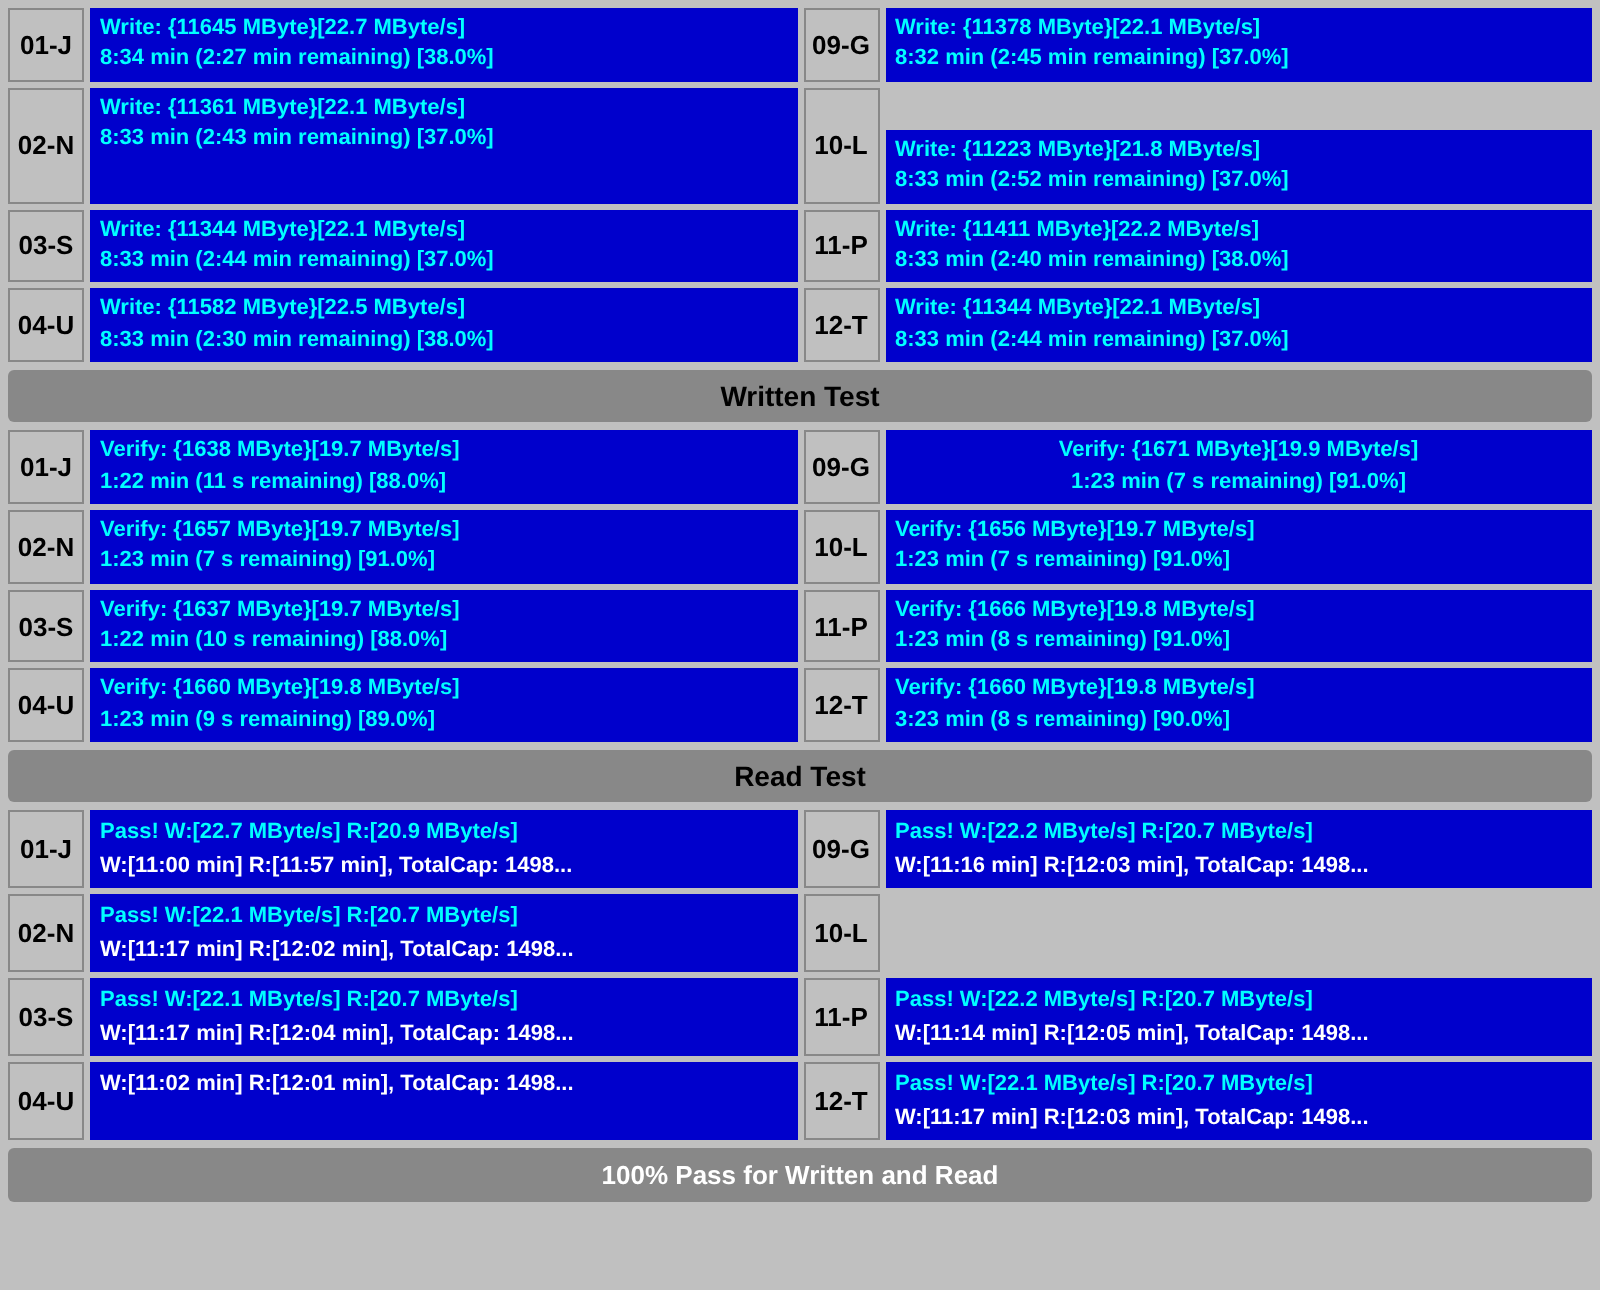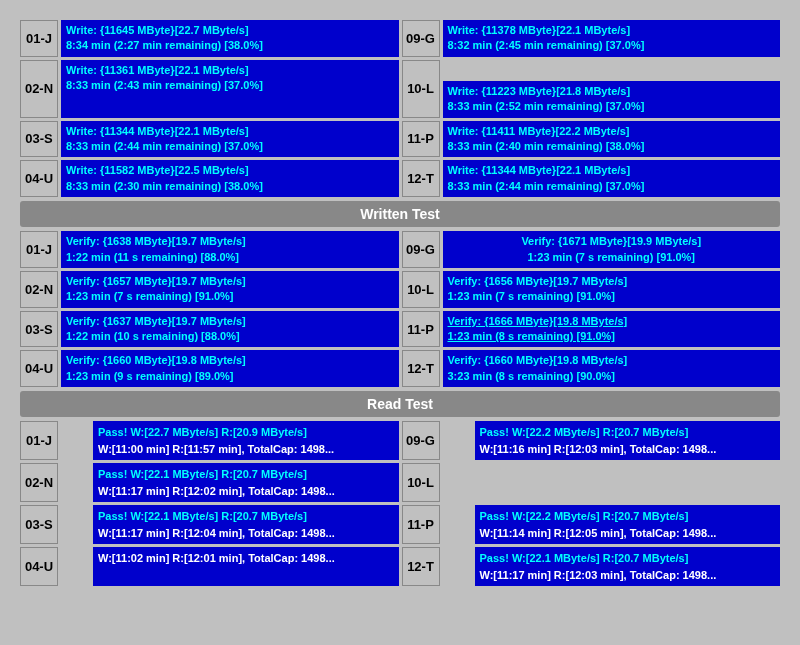--- a/index.html
+++ b/index.html
@@ -6,21 +6,21 @@
     body {
       background: #c0c0c0;
       font-family: Arial, sans-serif;
       font-size: 12px;
       width: 800px;
       min-height: 645px;
     }
     .main-container {
       width: 800px;
       background: #c0c0c0;
-      padding: 20px;
+      padding: 4px;
     }
     .section {
       margin-bottom: 4px;
     }
     .grid-2col {
       display: grid;
       grid-template-columns: 1fr 1fr;
       gap: 3px;
     }
     .cell {
@@ -43,36 +43,35 @@
       font-size: 13px;
       display: flex;
       align-items: center;
       justify-content: center;
       width: 38px;
       min-width: 38px;
       border: 1px solid #888;
     }
     .section-header {
       background: #888;
-      color: #ffffff;
+      color: #000000;
       text-align: center;
       font-size: 14px;
       font-weight: bold;
       padding: 5px;
       margin: 4px 0;
       border-radius: 3px;
     }
     .pass-cell {
       background: #0000cc;
       color: #00ffff;
       padding: 3px 5px;
       font-size: 11px;
       font-weight: bold;
       line-height: 1.5;
-      margin-left: 32px;
     }
     .pass-cell .line1 {
       color: #00ffff;
     }
     .pass-cell .line2 {
       color: white;
     }
     .bottom-banner {
       background: #888;
       color: white;
@@ -184,21 +183,21 @@
         </div>
         <div class="cell-row">
           <div class="id-box">03-S</div>
           <div class="cell" style="flex: 1 1 0%;">
             <div>Verify: {1637 MByte}[19.7 MByte/s]</div>
             <div>1:22 min (10 s remaining)   [88.0%]</div>
           </div>
         </div>
         <div class="cell-row">
           <div class="id-box">11-P</div>
-          <div class="cell" style="flex: 1 1 0%; text-decoration: underline;">
+          <div class="cell" style="flex: 1 1 0%;">
             <div>Verify: {1666 MByte}[19.8 MByte/s]</div>
             <div>1:23 min (8 s remaining)   [91.0%]</div>
           </div>
         </div>
         <div class="cell-row">
           <div class="id-box">04-U</div>
           <div class="cell" style="flex: 1 1 0%;">
             <div>Verify: {1660 MByte}[19.8 MByte/s]</div>
             <div>1:23 min (9 s remaining)   [89.0%]</div>
           </div>
@@ -264,14 +263,15 @@
         <div class="cell-row">
           <div class="id-box">12-T</div>
           <div class="pass-cell" style="flex: 1 1 0%;">
             <div class="line1">Pass! W:[22.1 MByte/s] R:[20.7 MByte/s]</div>
             <div class="line2">W:[11:17 min] R:[12:03 min], TotalCap: 1498...</div>
           </div>
         </div>
       </div>
   </div>
 
+  <div class="bottom-banner">100% Pass for Written and Read</div>
 
 </div>
 
 </body></html>

